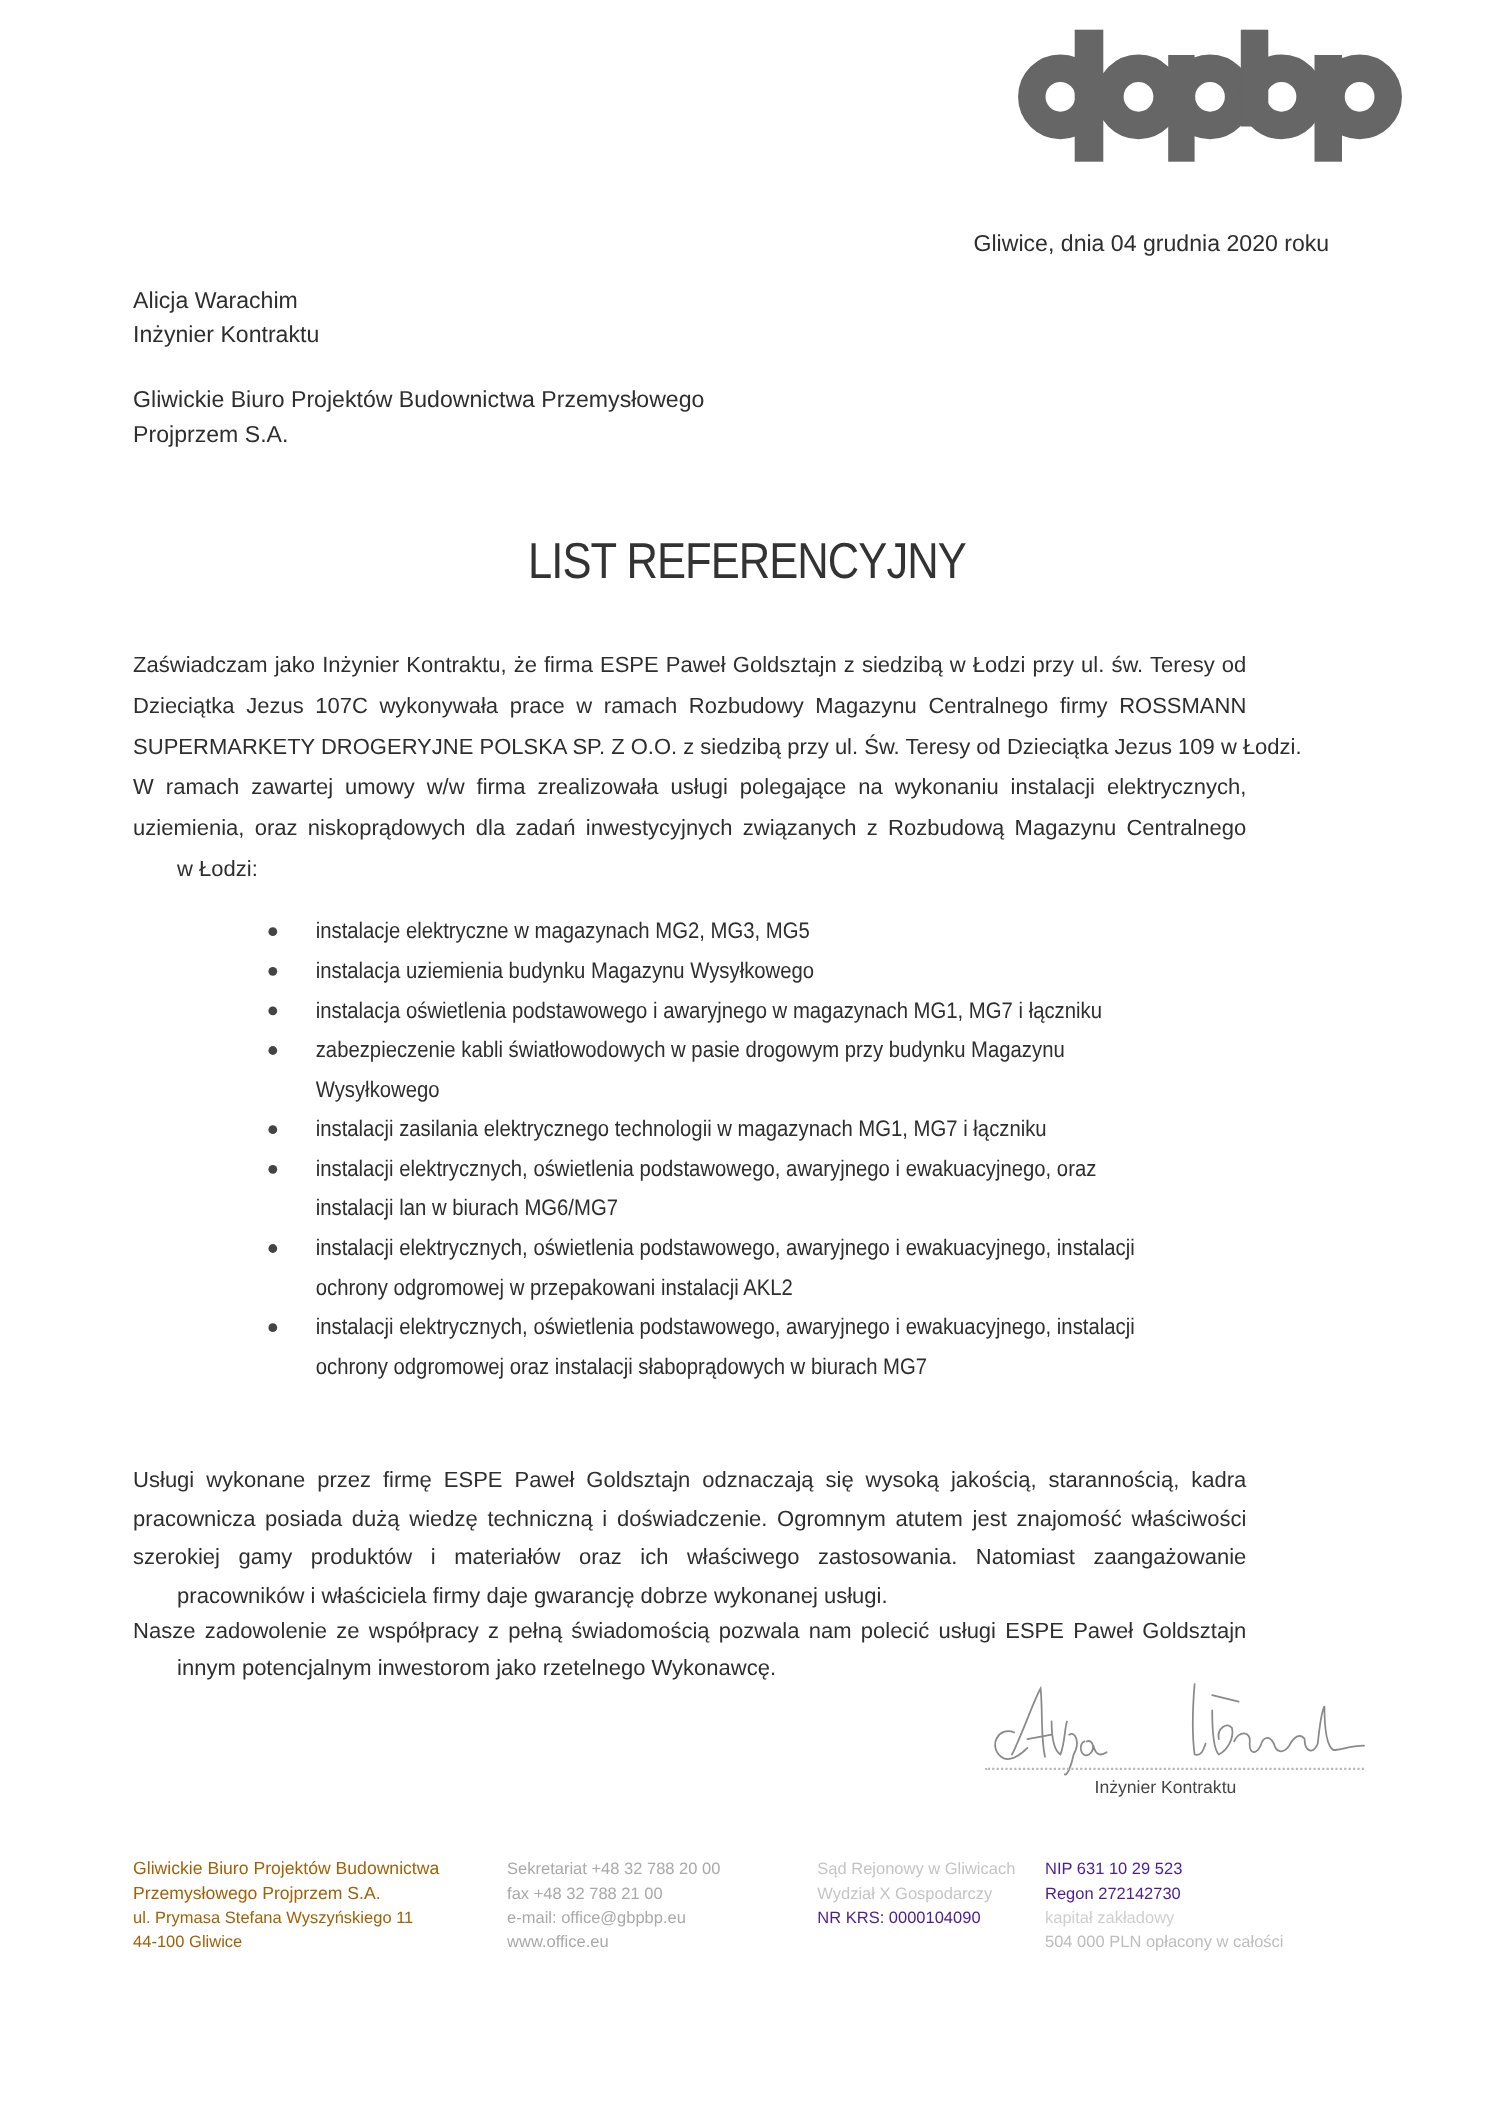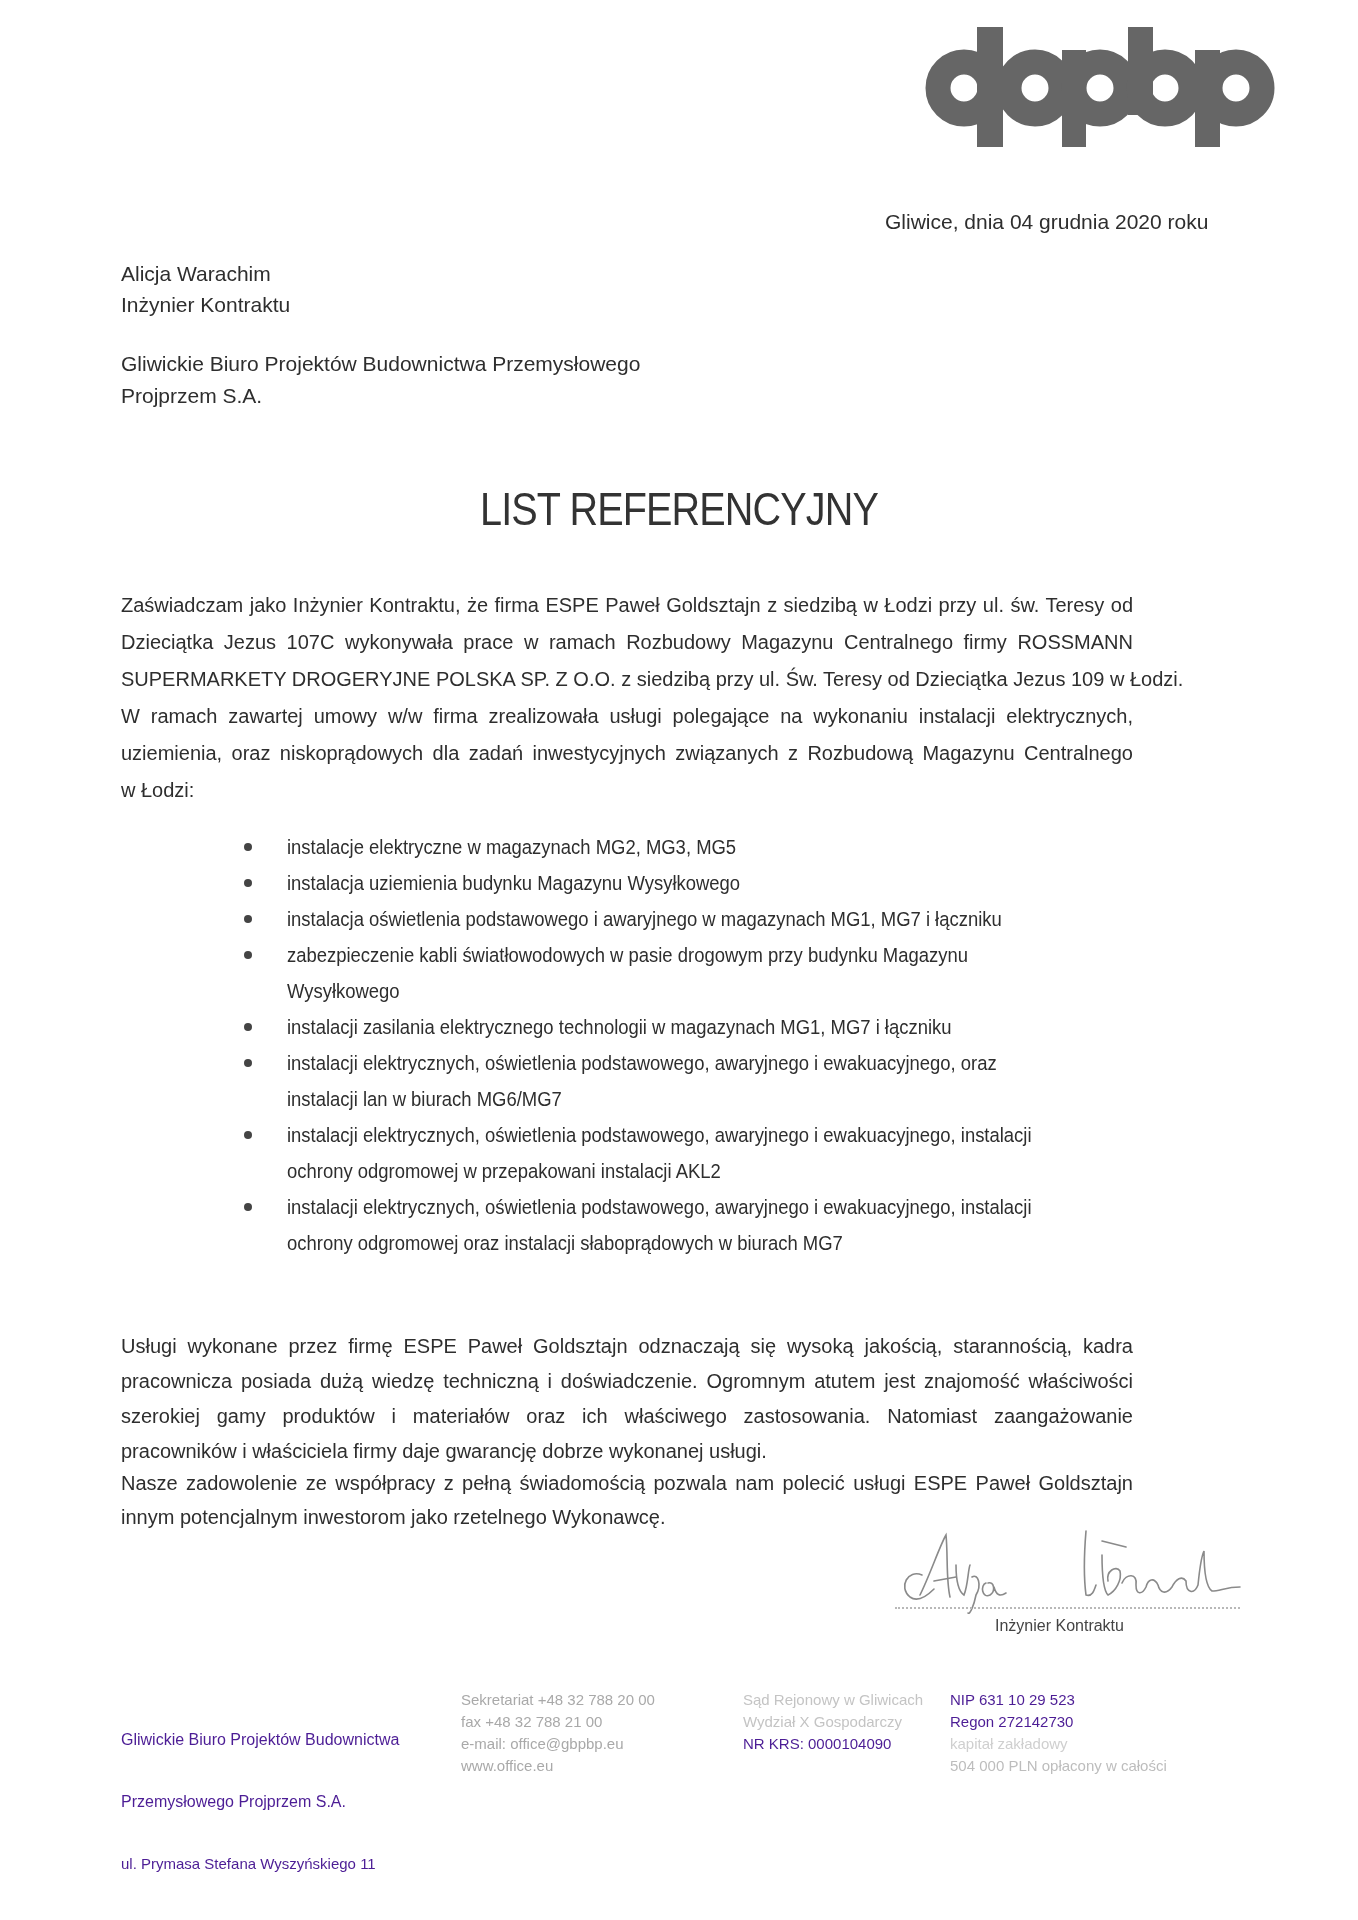--- a/index.html
+++ b/index.html
@@ -6,29 +6,29 @@
   body { width: 1358px; height: 1920px; position: relative; overflow: hidden;
          font-family: "Liberation Sans", "DejaVu Sans", sans-serif; color: #2e2e2e; }
   .abs { position: absolute; }
   .logo { left: 922px; top: 24px; width: 356px; height: 126px; }
   .date { left: 885px; top: 210px; font-size: 21px; white-space: nowrap; }
   .addr { left: 121px; font-size: 21px; white-space: nowrap; text-align: right; }
   .title { left: 0; width: 1358px; top: 482px; text-align: center; font-size: 46px;
            letter-spacing: -1px; font-weight: normal; transform: scaleX(0.86); color: #333; }
   .pline { left: 121px; width: 1012px; font-size: 20px; white-space: nowrap;
            text-align: justify; text-align-last: justify; height: 26px; line-height: 26px; }
-  .pline.last { text-align-last: left; }
+  .pline.last { text-align-last: left; margin-left: 40px; }
   .bullet-row { left: 244px; font-size: 20.5px; white-space: nowrap; height: 26px; line-height: 26px; }
   .bullet-dot { position: absolute; left: 0; top: 9px; width: 8px; height: 8px; border-radius: 50%; background: #444; }
   .bullet-text { position: absolute; left: 43px; top: 0; transform-origin: left center; transform: scaleX(0.9); }
   .sig-area { left: 890px; top: 1525px; width: 360px; height: 140px; }
   .sig-line { position: absolute; left: 5px; top: 82px; width: 345px; border-top: 2px dotted #b8b8b8; }
   .sig-label { position: absolute; left: 105px; top: 92px; font-size: 16px; color: #444; white-space: nowrap; }
   .foot { font-size: 15px; white-space: nowrap; line-height: 21px; }
-  .foot.dark { color: #4c1d95; margin-top: 40px; }
+  .foot.dark { color: #a16207; }
   .foot.light { color: #a9a9a9; }
   .foot.mid { color: #4c1d95; }
 </style>
 </head>
 <body>
 
 <div class="abs logo">
   <svg width="356" height="126" viewBox="0 0 356 126">
     <g fill="none" stroke="#666666" stroke-width="25">
       <circle cx="42" cy="64" r="26"></circle>

